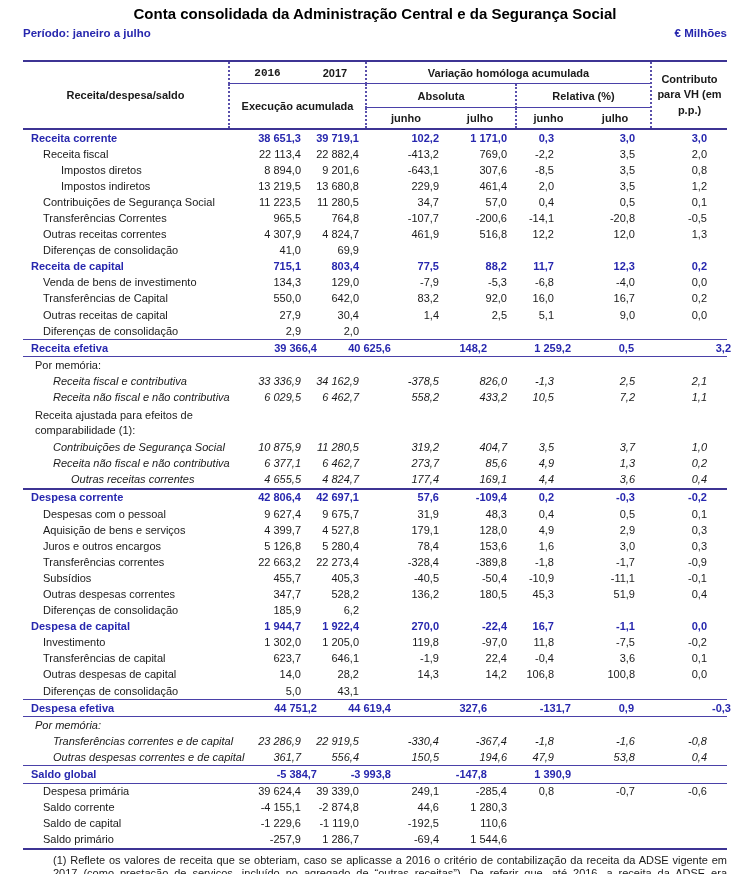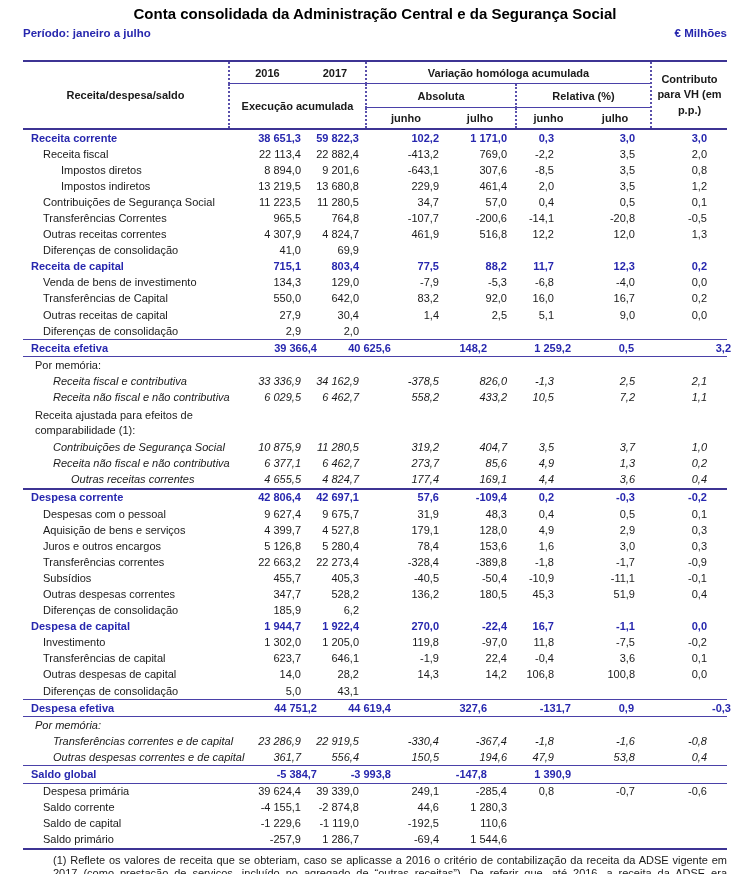--- a/index.html
+++ b/index.html
@@ -8,21 +8,21 @@
   .title{text-align:center;font-weight:bold;font-size:15px;color:#000000;padding:2px 0 5px 0;}
   .period-row{display:flex;justify-content:space-between;align-items:flex-end;
     color:#2727ae;font-weight:bold;font-size:11.5px;padding-bottom:21px;
     border-bottom:2.5px solid #3d3494;}
   
   .thead{display:grid;grid-template-columns:205px 77px 60px 80px 70px 65px 70px 77px;
     grid-template-rows:22px 24px 20px;border-bottom:2.5px solid #3d3494;
     font-weight:bold;font-size:11px;}
   .hc{display:flex;align-items:center;justify-content:center;text-align:center;}
   .h-label{grid-area:1/1/4/2;}
-  .h-2016{grid-area:1/2/2/3;border-left:2px dotted #5a50ab;border-bottom:1.5px solid #4a41a8;}
+  .h-2016{grid-area:1/2/2/3;border-left:2px dotted #5a50ab;border-bottom:1.5px solid #4a41a8;font-family:Liberation Mono, monospace;}
   .h-2017{grid-area:1/3/2/4;border-bottom:1.5px solid #4a41a8;}
   .h-exec{grid-area:2/2/4/4;border-left:2px dotted #5a50ab;}
   .h-var{grid-area:1/4/2/8;border-left:2px dotted #5a50ab;border-bottom:1.5px solid #4a41a8;}
   .h-abs{grid-area:2/4/3/6;border-left:2px dotted #5a50ab;border-bottom:1.5px solid #4a41a8;}
   .h-rel{grid-area:2/6/3/8;border-left:2px dotted #5a50ab;border-bottom:1.5px solid #4a41a8;}
   .h-m1{grid-area:3/4/4/5;border-left:2px dotted #5a50ab;}
   .h-m2{grid-area:3/5/4/6;}
   .h-m3{grid-area:3/6/4/7;border-left:2px dotted #5a50ab;}
   .h-m4{grid-area:3/7/4/8;}
   .h-contrib{grid-area:1/8/4/9;border-left:2px dotted #5a50ab;line-height:1.4;padding:0 4px;}
@@ -75,21 +75,21 @@
     <div class="hc h-m2">julho</div>
     <div class="hc h-m3">junho</div>
     <div class="hc h-m4">julho</div>
     <div class="hc h-contrib">Contributo para VH (em p.p.)</div>
   </div>
 
   <div class="tbody">
       <div class="trow section">
         <div class="tlabel">Receita corrente</div>
         <div class="tval c0">38 651,3</div>
-        <div class="tval c1">59 822,3</div>
+        <div class="tval c1">39 719,1</div>
         <div class="tval c2">102,2</div>
         <div class="tval c3">1 171,0</div>
         <div class="tval c4">0,3</div>
         <div class="tval c5">3,0</div>
         <div class="tval c6">3,0</div>
       </div>
       <div class="trow item">
         <div class="tlabel">Receita fiscal</div>
         <div class="tval c0">22 113,4</div>
         <div class="tval c1">22 882,4</div>

